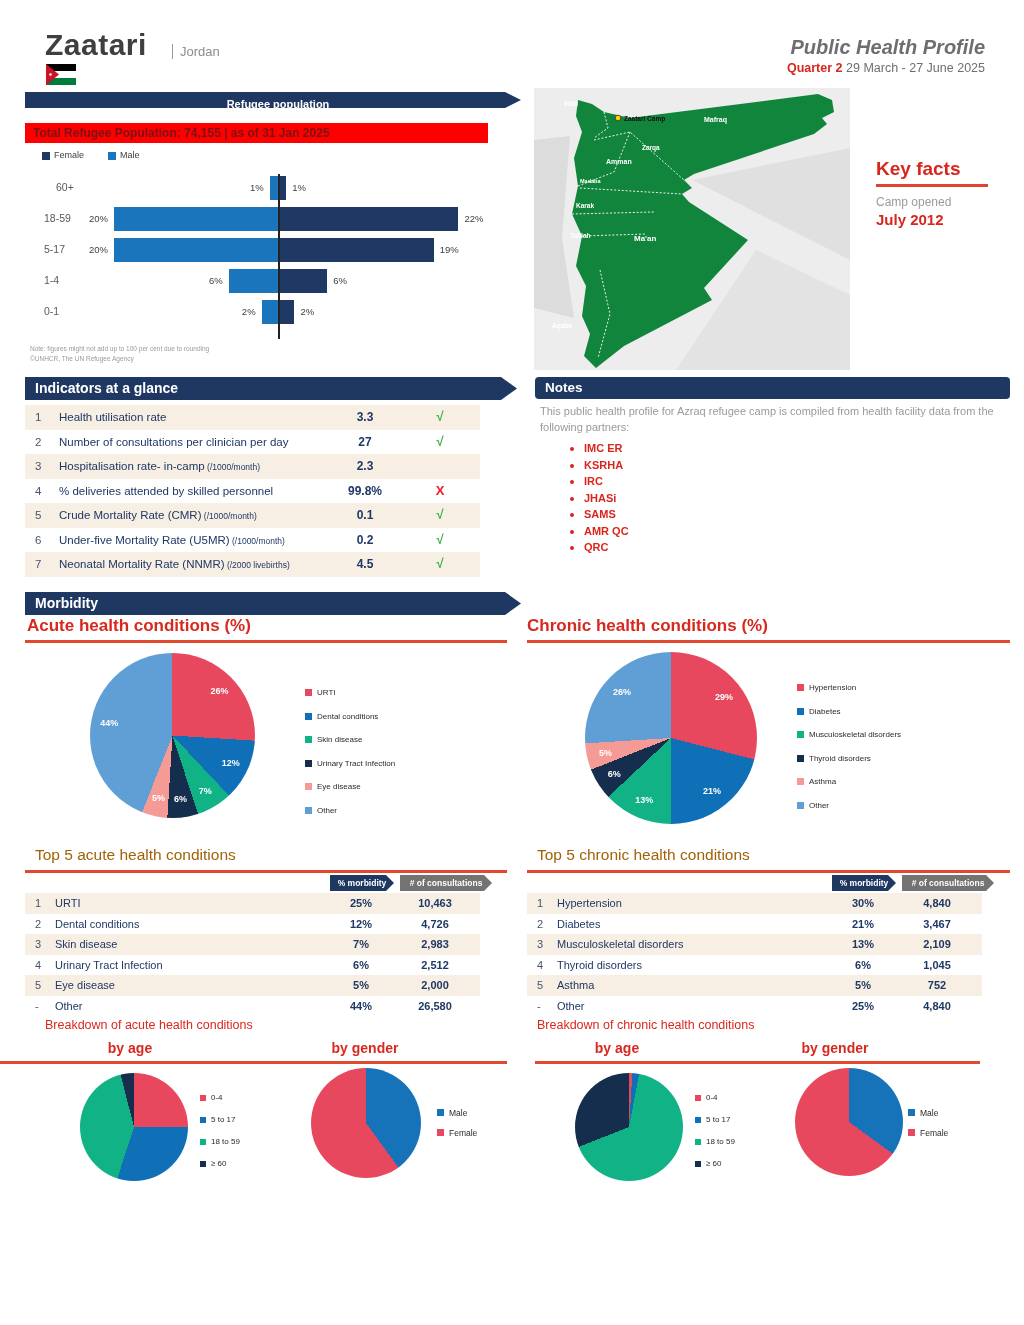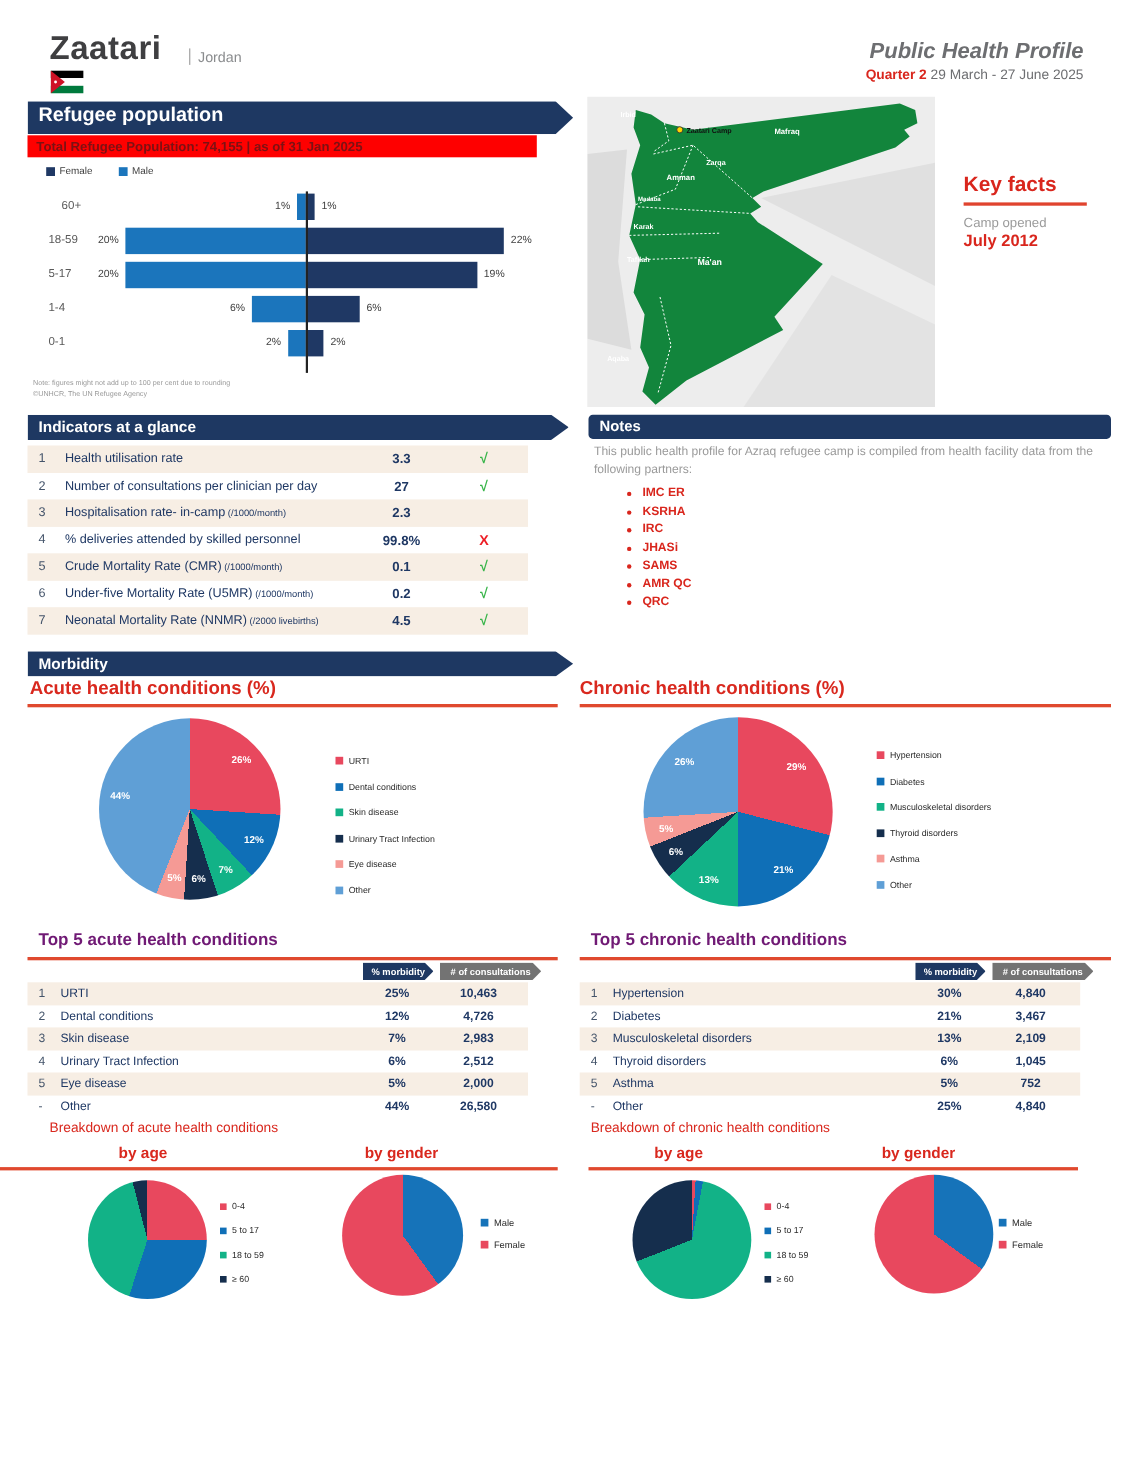--- a/index.html
+++ b/index.html
@@ -11,21 +11,21 @@
   .camp-title{font-size:30px;font-weight:bold;color:#3f3f41;letter-spacing:.5px;}
   .country{font-size:13px;color:#8a8c8e;border-left:1px solid #9a9a9a;padding-left:7px;}
   .report-title{font-size:20px;font-weight:bold;color:#6d6e71;text-align:right;}
   .quarter-line{font-size:12.5px;text-align:right;color:#6d6e71;}
   .quarter-red{color:#d9261d;font-weight:bold;}
 
   
   .banner{background:#1e3862;color:#fff;font-weight:bold;
           clip-path:polygon(0 0,calc(100% - 16px) 0,100% 50%,calc(100% - 16px) 100%,0 100%);}
   .banner-inner{padding-left:10px;}
-  .banner-lg{height:30px;line-height:24px;font-size:18px;}
+  .banner-lg{height:16px;line-height:24px;font-size:11px;text-align:center;}
   .banner-md{height:23px;line-height:23px;font-size:14px;}
   .banner-plain{background:#1e3862;color:#fff;font-weight:bold;border-radius:4px;
           height:22px;line-height:22px;font-size:13.5px;padding-left:10px;}
   .redbar{background:#fe0000;color:#7c1113;font-weight:bold;font-size:12px;
           height:20px;line-height:20px;padding-left:8px;}
 
   
   #pyramid{width:480px;height:200px;}
   .pyr-legend-item{position:absolute;top:0;height:10px;font-size:9px;color:#404040;}
   .pyr-sq{display:inline-block;width:8px;height:8px;margin-right:4px;vertical-align:middle;}
@@ -67,21 +67,21 @@
 
   
   .notes-intro{font-size:11px;color:#9a9a9a;line-height:1.45;}
   .partner-item{position:relative;height:16.5px;line-height:16.5px;}
   .partner-dot{position:absolute;left:0;top:7px;width:4px;height:4px;border-radius:50%;background:#d9261d;}
   .partner-txt{position:absolute;left:14px;font-size:11px;font-weight:bold;color:#d9261d;}
 
   
   .sec-title{font-size:17px;font-weight:bold;color:#d9281e;}
   .sec-rule{height:3px;background:#e0492e;}
-  .sub-title{font-size:15.5px;font-weight:bold;color:#701a75;}
+  .sub-title{font-size:15.5px;font-weight:normal;color:#a16207;}
   .bd-title{font-size:12.5px;color:#d9281e;}
   .byline{font-size:14px;font-weight:bold;color:#d9281e;text-align:center;}
   .thin-rule{height:2.5px;background:#e0492e;}
 
   .pie{position:absolute;border-radius:50%;}
   .slice-label{position:absolute;transform:translate(-50%,-50%);color:#fff;
                font-size:9px;font-weight:bold;white-space:nowrap;}
   .legend .lg-item{position:relative;}
   .lg-sq{display:inline-block;vertical-align:middle;margin-right:5px;}
   .lg-txt{vertical-align:middle;color:#2a2a2a;}

